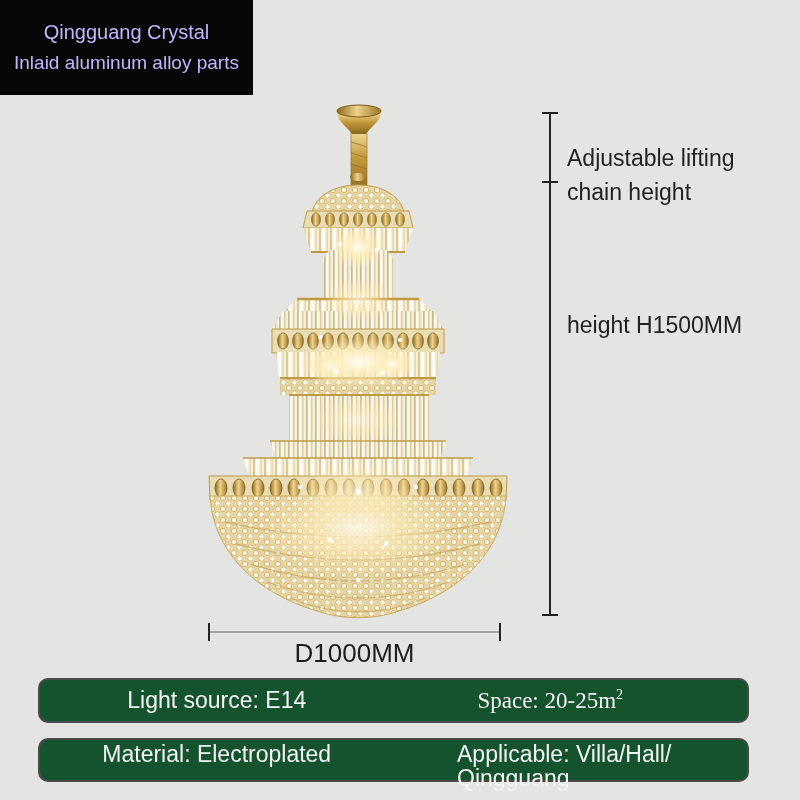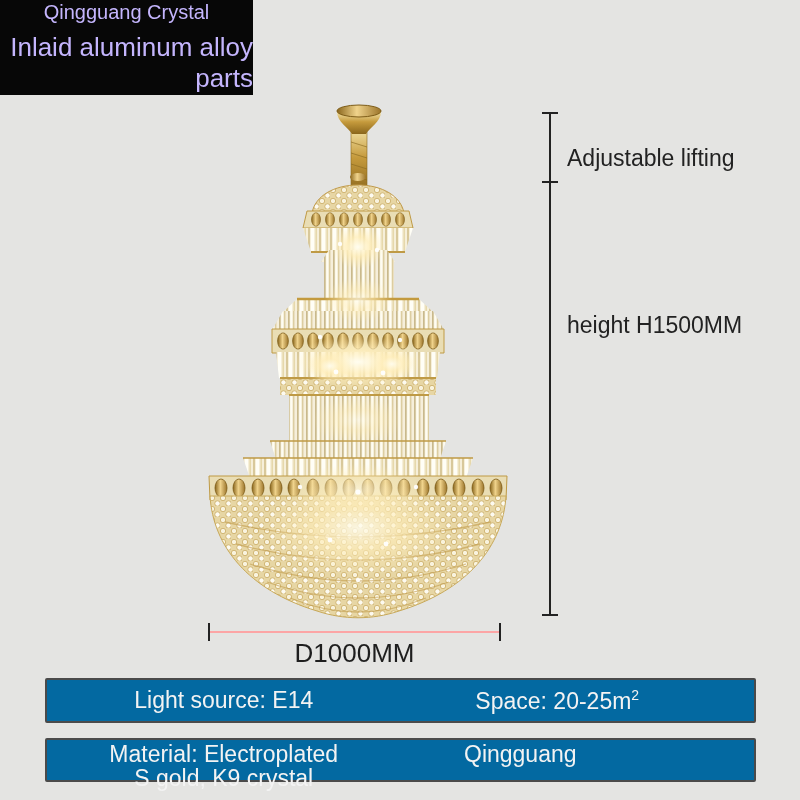--- a/index.html
+++ b/index.html
@@ -14,21 +14,21 @@
   
   .badge {
     position: absolute; left: 0; top: 0;
     width: 253px; height: 95px;
     background: #070707; color: #c4b5fd;
     display: flex; flex-direction: column;
     align-items: center; justify-content: center;
     gap: 8px; text-align: center;
   }
   .badge .l1 { font-size: 20px; }
-  .badge .l2 { font-size: 26px; text-align: right; }
+  .badge .l2 { font-size: 19px; }
 
   
   .dim-v {
     position: absolute; left: 549px; top: 112px;
     width: 2px; height: 504px; background: #222;
   }
   .dim-v .tick {
     position: absolute; left: -7px;
     width: 16px; height: 2px; background: #222;
   }
@@ -39,42 +39,42 @@
   .anno {
     position: absolute; color: #222;
     font-size: 23px; line-height: 34px;
   }
   .anno.lifting { left: 567px; top: 122px; margin-top: 19px; }
   .anno.height  { left: 567px; top: 308px; }
 
   
   .dim-h {
     position: absolute; left: 208px; top: 631px;
-    width: 293px; height: 2px; background: #fca5a5;
+    width: 293px; height: 2px; background: #a3a3a3;
   }
   .dim-h .tick {
     position: absolute; top: -8px;
     width: 2px; height: 18px; background: #222;
   }
   .dim-h .tl { left: 0; }
   .dim-h .tr { right: 0; }
   .dim-h .label {
     position: absolute; top: 7px; left: 0; width: 100%;
     text-align: center; font-size: 26px; color: #1e1e1e;
   }
 
   
   .bar {
-    position: absolute; left: 45px; width: 711px;
-    background: #0369a1; border: 2px solid #4a4a4a;
-    border-radius: 2px; color: #f3f3f3;
+    position: absolute; left: 38px; width: 711px;
+    background: #14532d; border: 2px solid #4a4a4a;
+    border-radius: 10px; color: #f3f3f3;
   }
   .bar1 { top: 678px; height: 45px; display: flex; align-items: center; }
   .bar1 .cell { width: 50%; text-align: center; font-size: 23px; }
-  .bar1 .cell.right { padding-right: 40px; }
+  .bar1 .cell.right { padding-right: 40px; font-family: Liberation Serif, serif; }
   .bar1 sup { font-size: 14px; }
   .bar2 { top: 738px; height: 44px; }
   .bar2 .left {
     position: absolute; left: 0; top: 2px; width: 50%;
     text-align: center; font-size: 23px; line-height: 24px;
   }
   .bar2 .right {
     position: absolute; left: 417px; top: 2px;
     font-size: 23px; line-height: 24px;
   }
@@ -237,37 +237,38 @@
 </div>
 
 <div class="dim-v">
   <div class="tick t1"></div>
   <div class="tick t2"></div>
   <div class="tick t3"></div>
 </div>
 
 <div class="anno lifting">
   <div>Adjustable lifting</div>
+  <div>chain height</div>
 </div>
 <div class="anno height">
   <div>height H1500MM</div>
 </div>
 
 <div class="dim-h">
   <div class="tick tl"></div>
   <div class="tick tr"></div>
   <div class="label">D1000MM</div>
 </div>
 
 <div class="bar bar1">
   <div class="cell">Light source: E14</div>
   <div class="cell right"><span>Space: 20-25m</span><sup>2</sup></div>
 </div>
 
 <div class="bar bar2">
   <div class="left">
     <div>Material: Electroplated</div>
-    <div>S gold, K9 crystal</div>
   </div>
   <div class="right">
+    <div>Applicable: Villa/Hall/</div>
     <div>Qingguang</div>
   </div>
 </div>
 
 </body></html>

